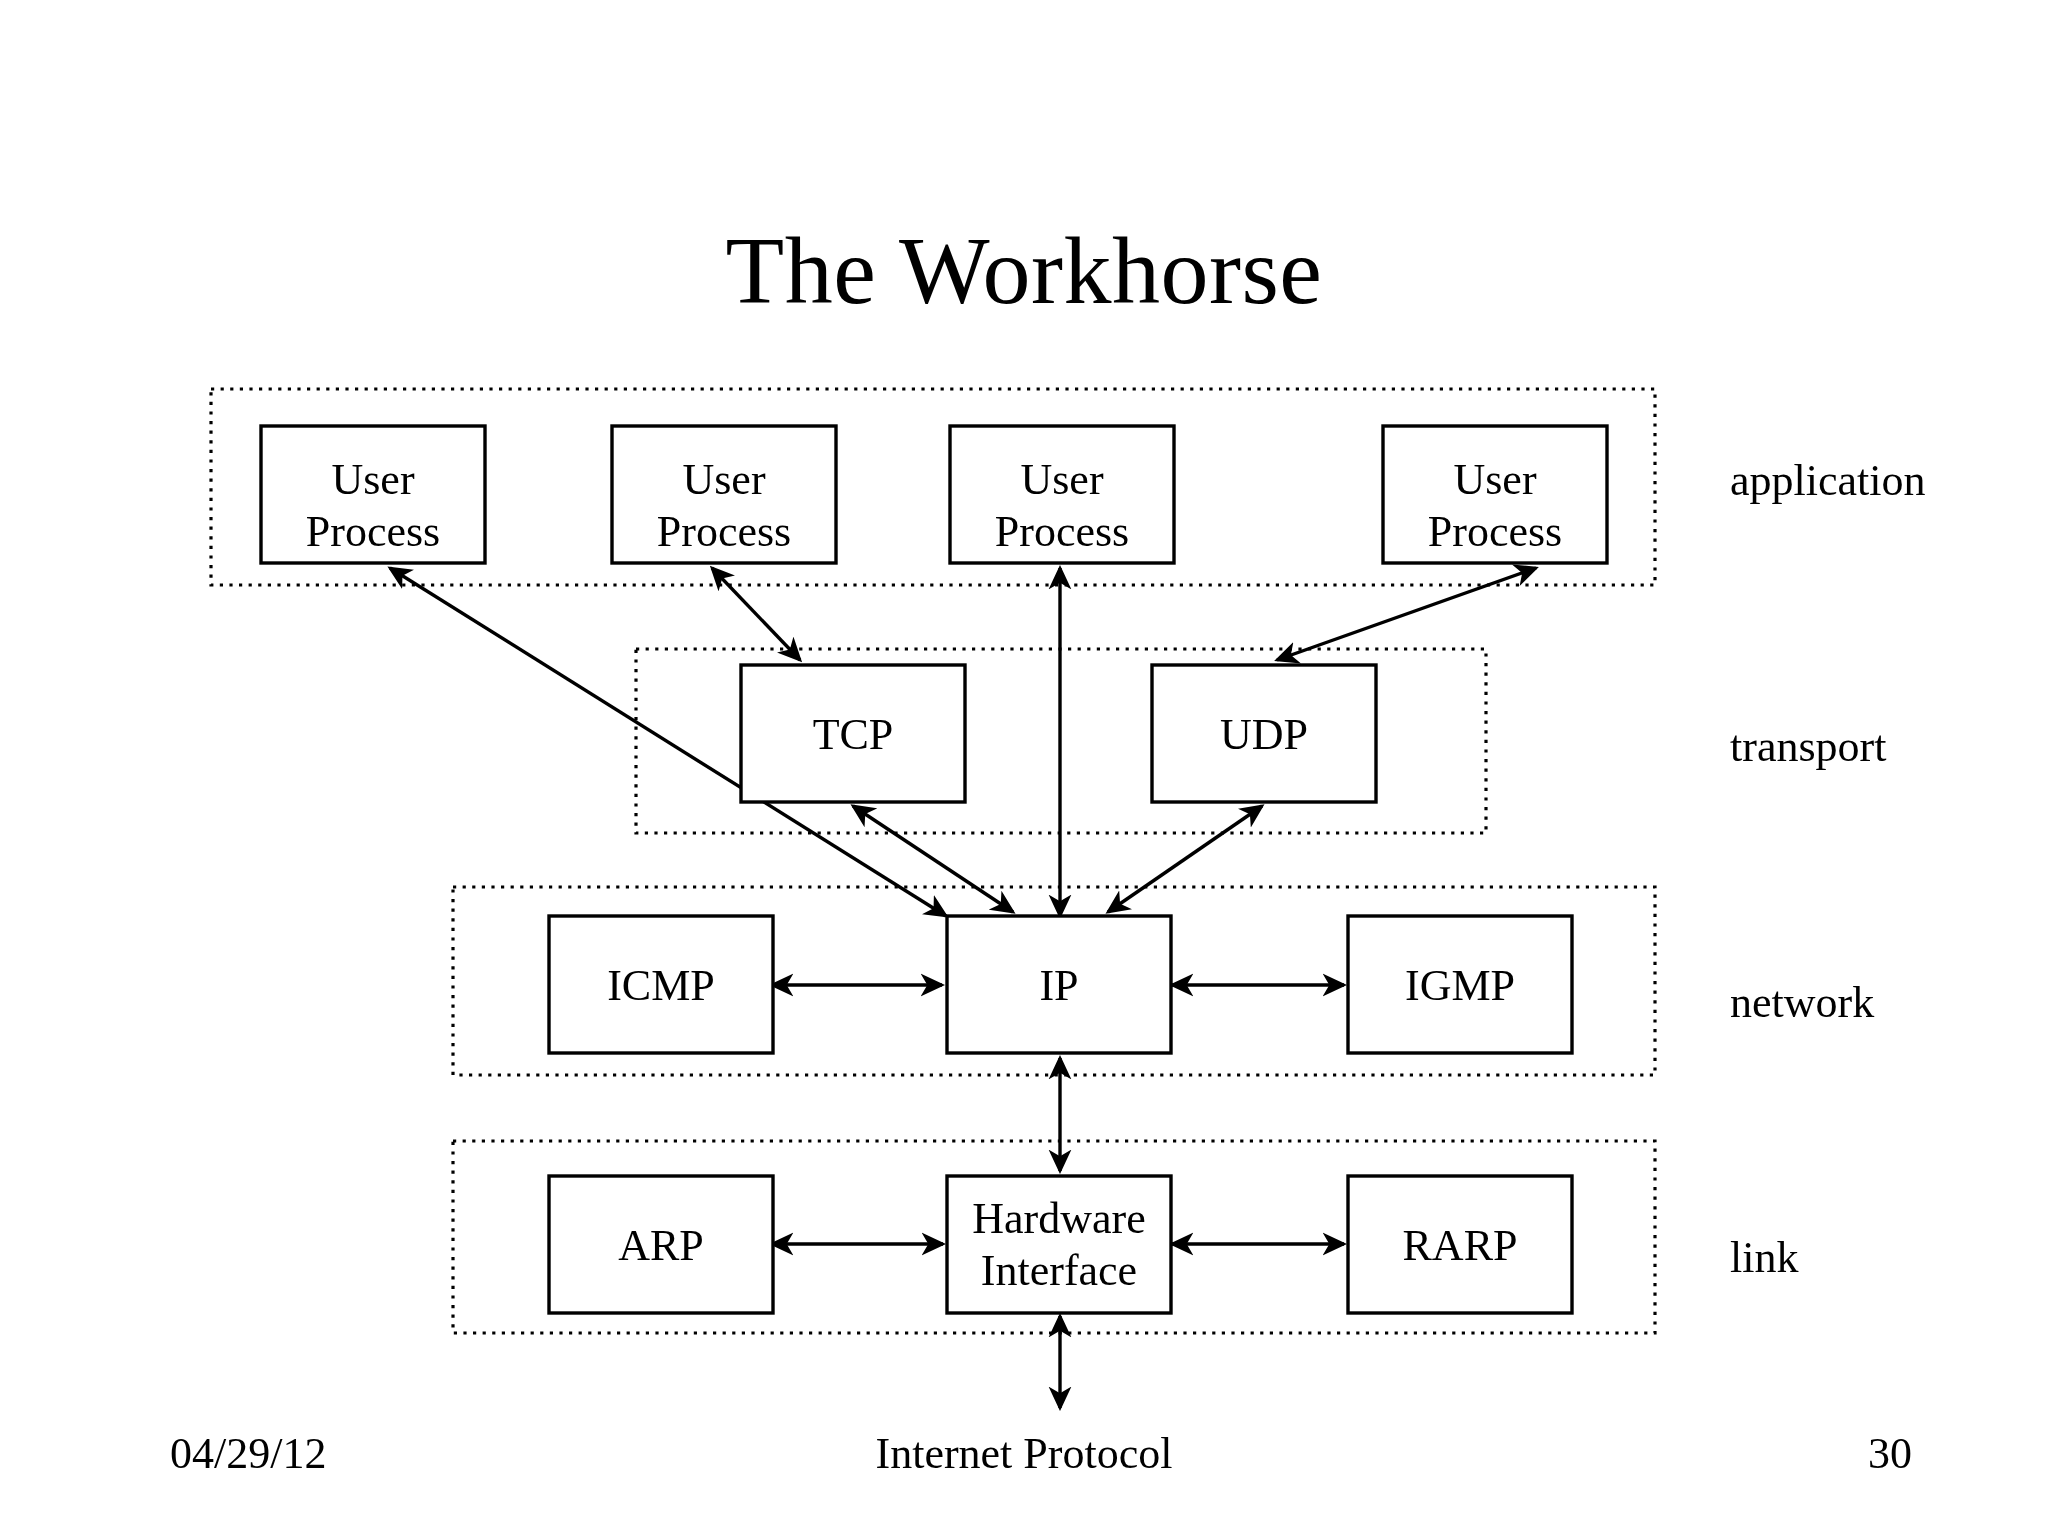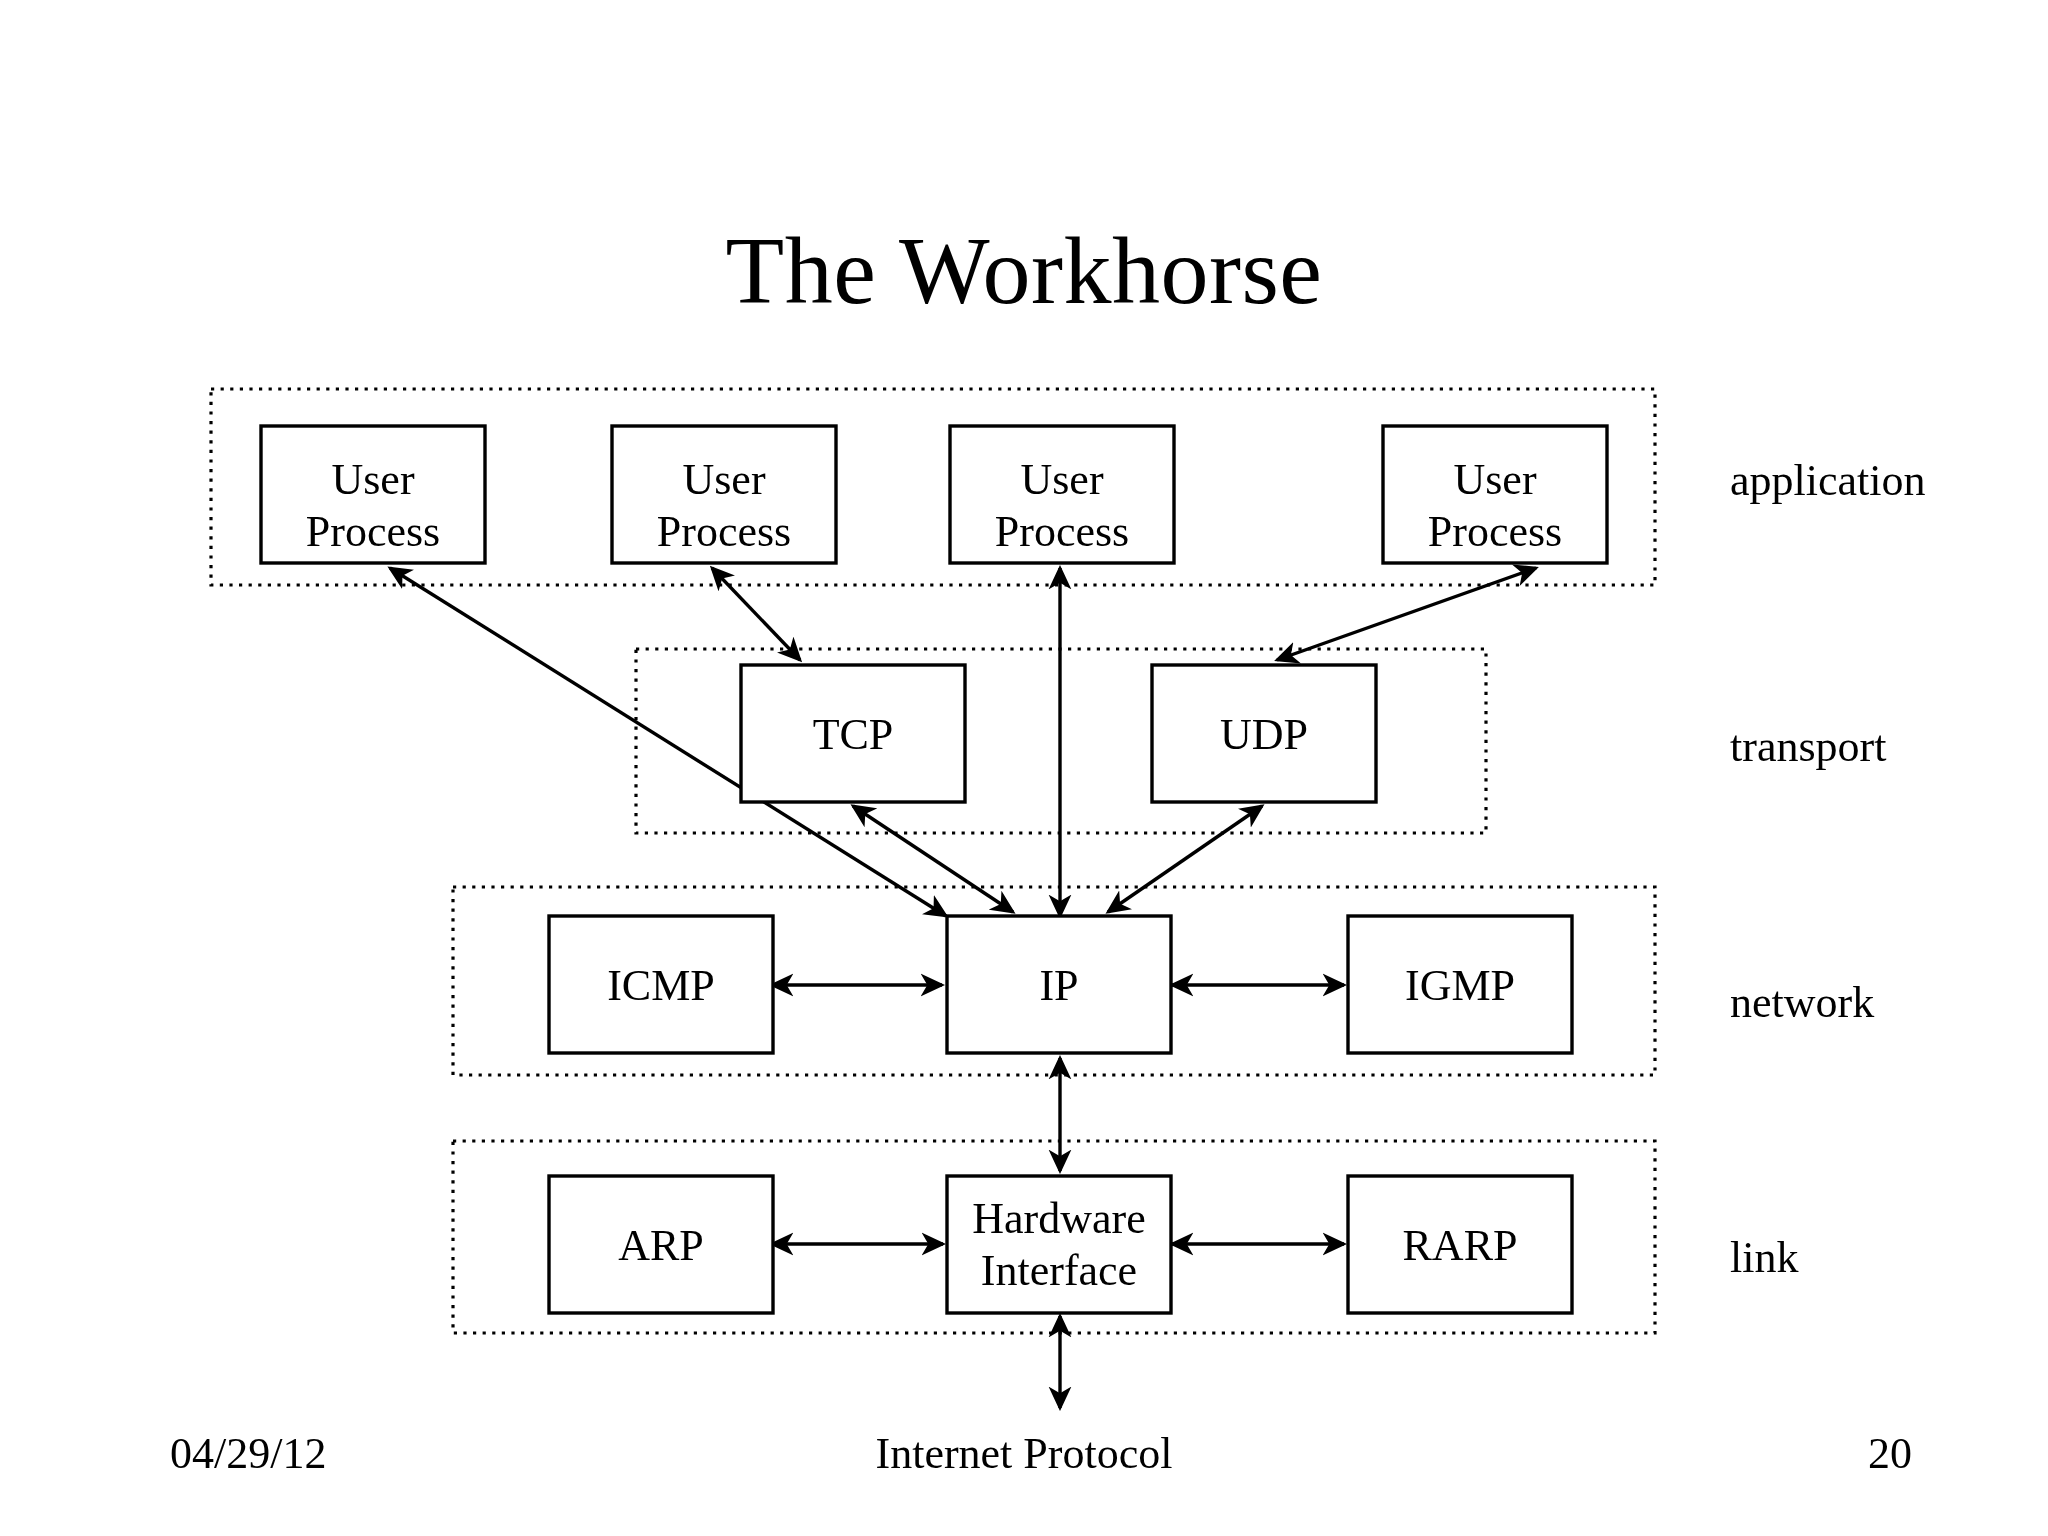--- a/index.html
+++ b/index.html
@@ -184,15 +184,15 @@
     </g>
 
     <text class="layer-label" x="1730" y="495">application</text>
     <text class="layer-label" x="1730" y="761">transport</text>
     <text class="layer-label" x="1730" y="1017">network</text>
     <text class="layer-label" x="1730" y="1272">link</text>
   </svg>
 
   <div class="footer-text" id="footer-date">04/29/12</div>
   <div class="footer-text" id="footer-title">Internet Protocol</div>
-  <div class="footer-text" id="footer-page">20</div>
+  <div class="footer-text" id="footer-page">30</div>
 
 </div>
 
 </body></html>

